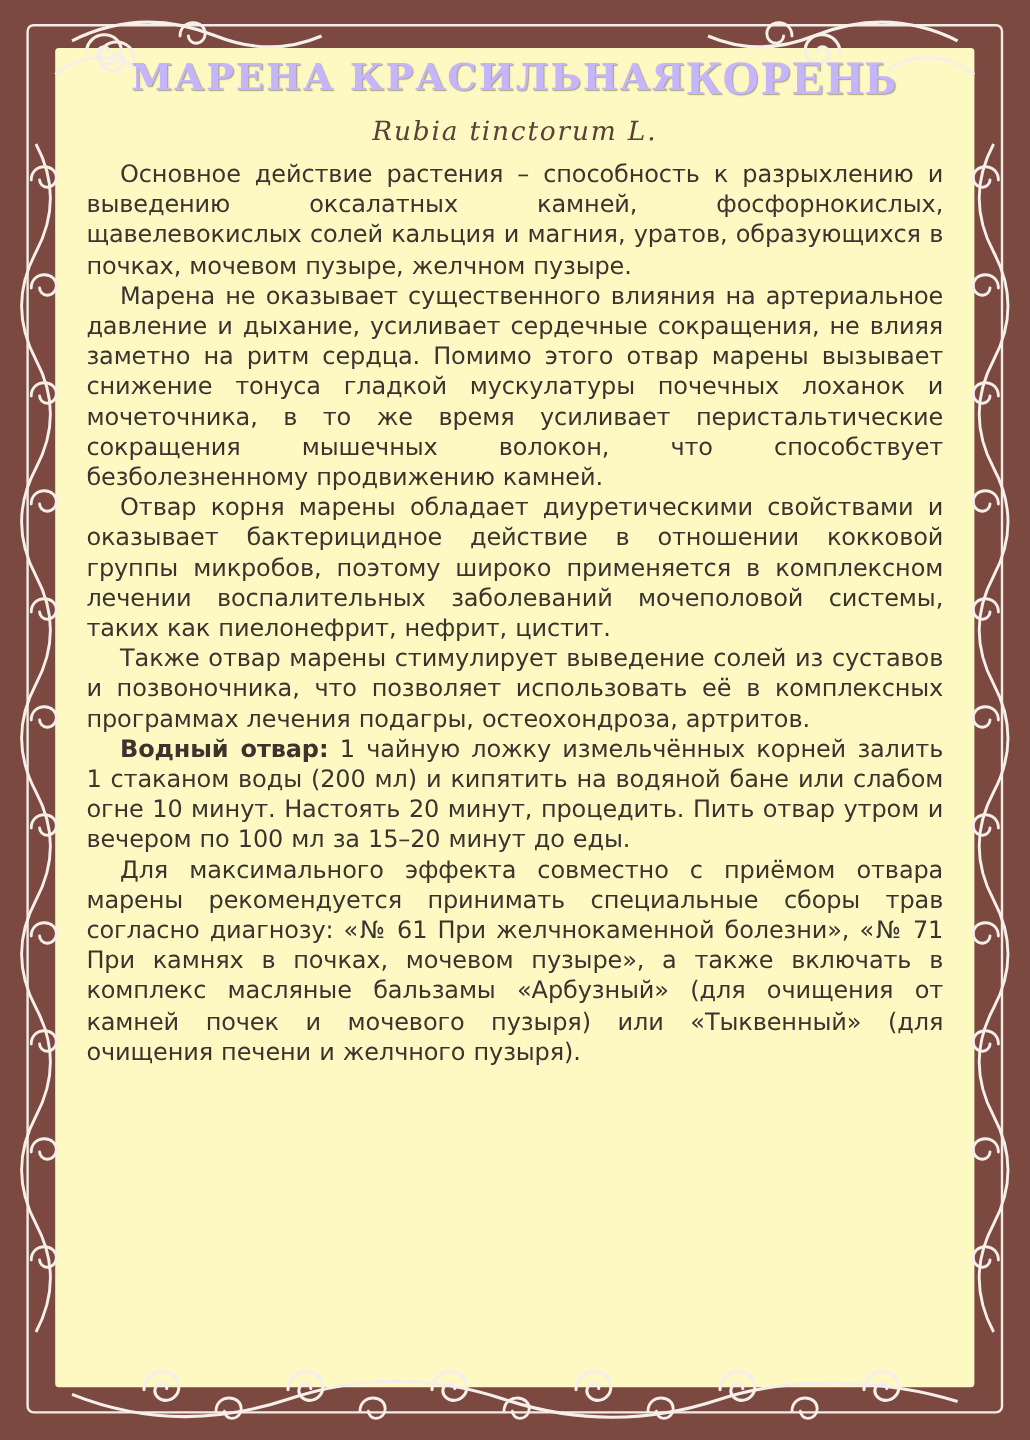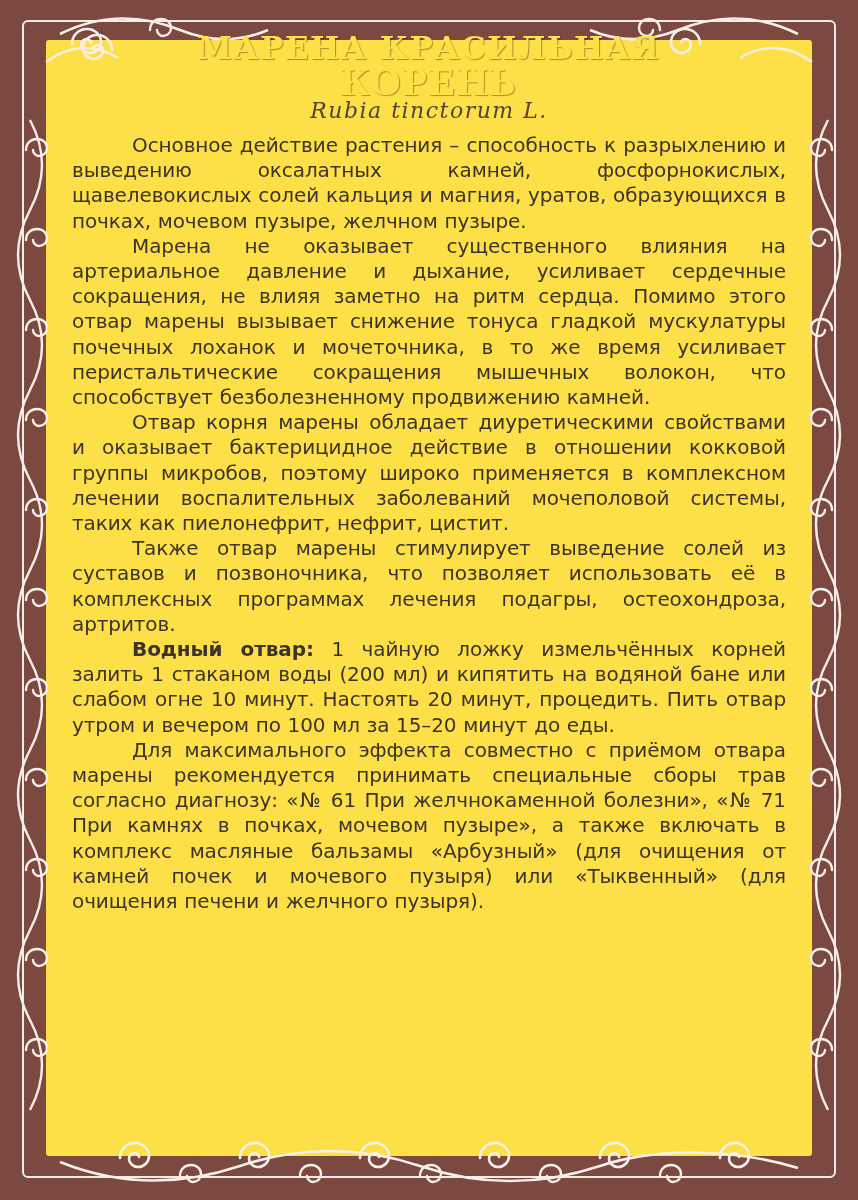--- a/index.html
+++ b/index.html
@@ -42,21 +42,21 @@
     background: transparent;
     z-index: 2;
   }
 
   .inner-sheet {
     position: absolute;
     left: 46px;
     top: 40px;
     right: 46px;
     bottom: 44px;
-    background: #fde047;
+    background: #fef9c3;
     border-radius: 3px;
     box-sizing: border-box;
     z-index: 3;
     padding: 0;
     overflow: hidden;
   }
 
   
   .ornament-layer {
     position: absolute;
@@ -68,23 +68,23 @@
   }
 
   .title-band {
     position: absolute;
     left: 46px;
     right: 46px;
     top: 22px;
     height: 86px;
     z-index: 5;
     text-align: center;
-    color: #fde047;
+    color: #c4b5fd;
     display: flex;
-    flex-direction: column;
+    flex-direction: row;
     justify-content: center;
     align-items: center;
   }
   .title-line1 {
     font-family: "DejaVu Serif", serif;
     font-weight: bold;
     font-size: 31px;
     letter-spacing: 1.5px;
     line-height: 34px;
     text-shadow: 1px 1px 1px rgba(0,0,0,0.35);
@@ -121,21 +121,20 @@
     font-family: "DejaVu Sans", sans-serif;
     font-size: 20px;
     line-height: 25.2px;
     color: #3c332f;
     letter-spacing: -0.1px;
     word-spacing: 0.5px;
   }
 
   .lead {
     font-weight: bold;
-    margin-left: 32px;
   }
 </style>
 </head>
 <body>
 
 <div class="page">
 
   <div class="frame"></div>
 
   <svg class="ornament-layer" viewBox="0 0 858 1200" xmlns="http://www.w3.org/2000/svg">

